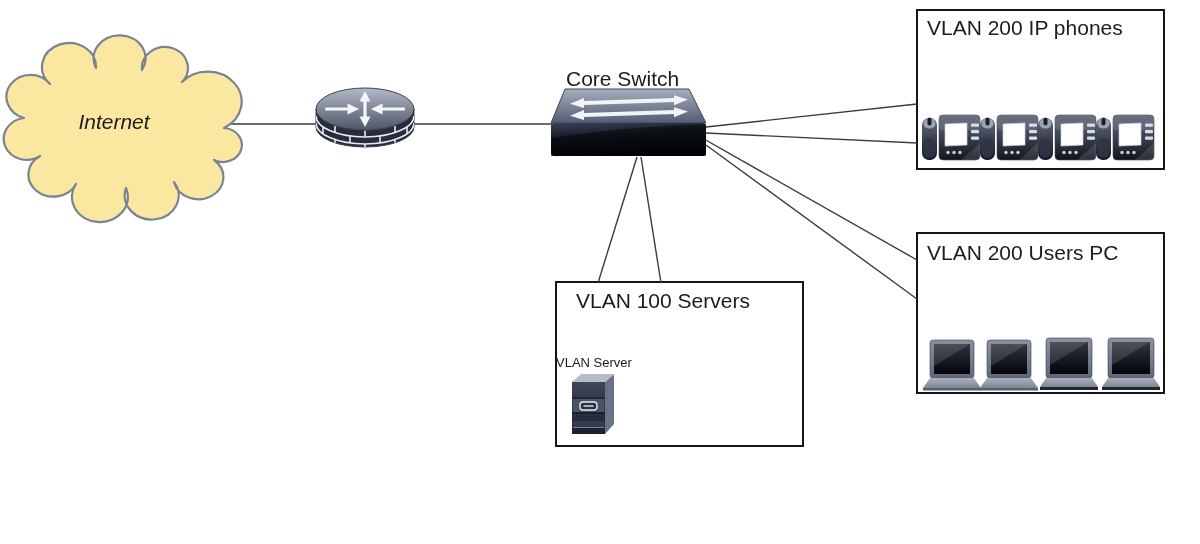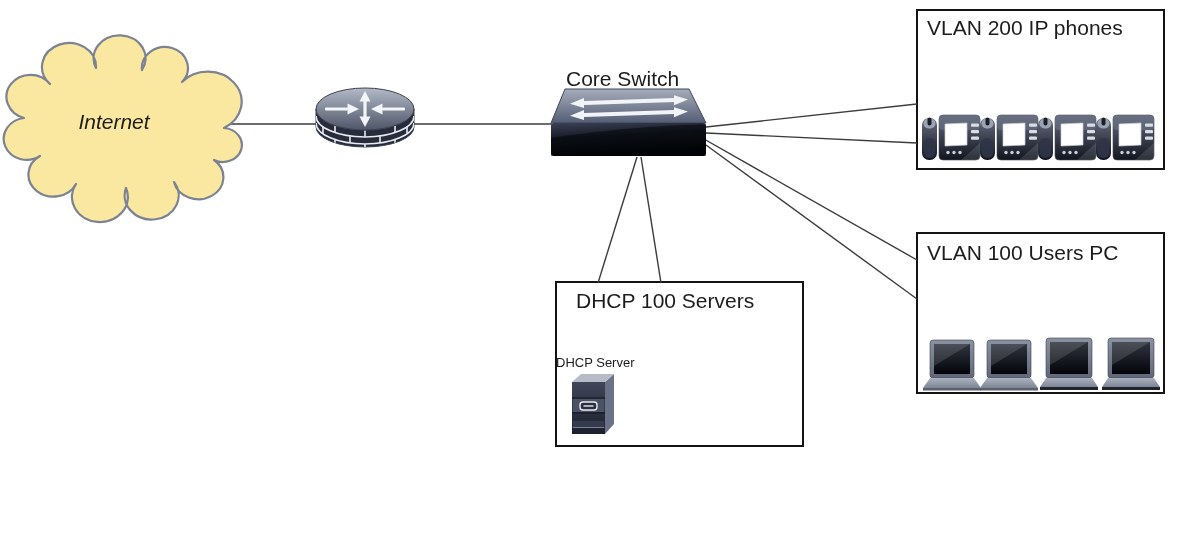--- a/index.html
+++ b/index.html
@@ -218,16 +218,16 @@
     <use href="#serverTower" x="572" y="372"></use>
   </svg>
 
   <div class="lbl lbl-internet">Internet</div>
 
   <div class="lbl lbl-switch">
     <span>Core Switch</span>
   </div>
 
   <div class="lbl lbl-vlan300">VLAN 200 IP phones</div>
-  <div class="lbl lbl-vlan200">VLAN 100 Users PC</div>
-  <div class="lbl lbl-vlan100">DHCP 100 Servers</div>
-  <div class="lbl lbl-dhcp">DHCP Server</div>
+  <div class="lbl lbl-vlan200">VLAN 200 Users PC</div>
+  <div class="lbl lbl-vlan100">VLAN 100 Servers</div>
+  <div class="lbl lbl-dhcp">VLAN Server</div>
 </div>
 
 </body></html>

